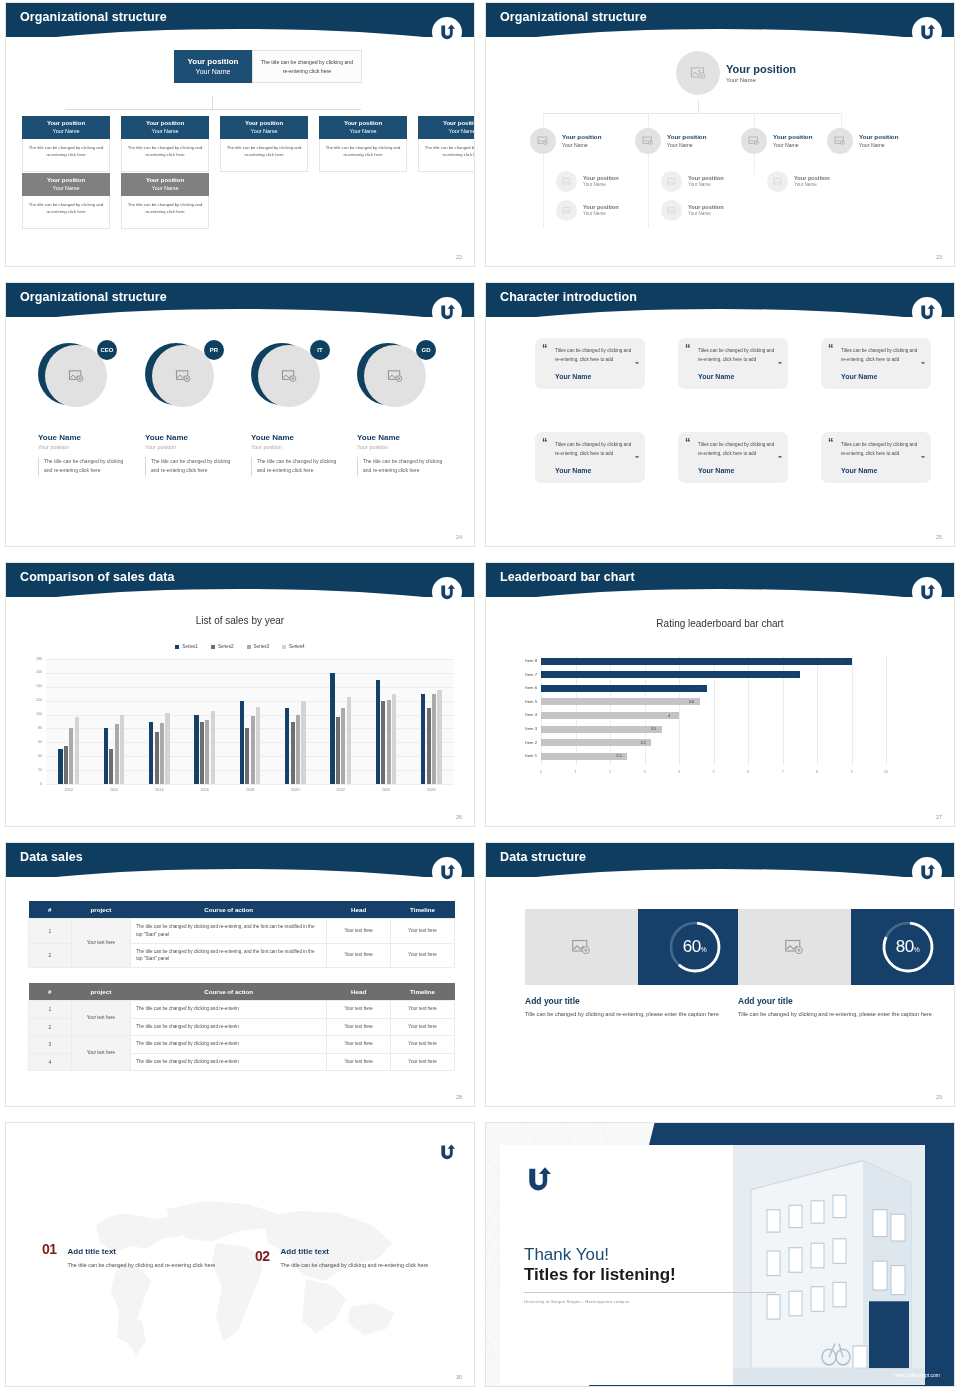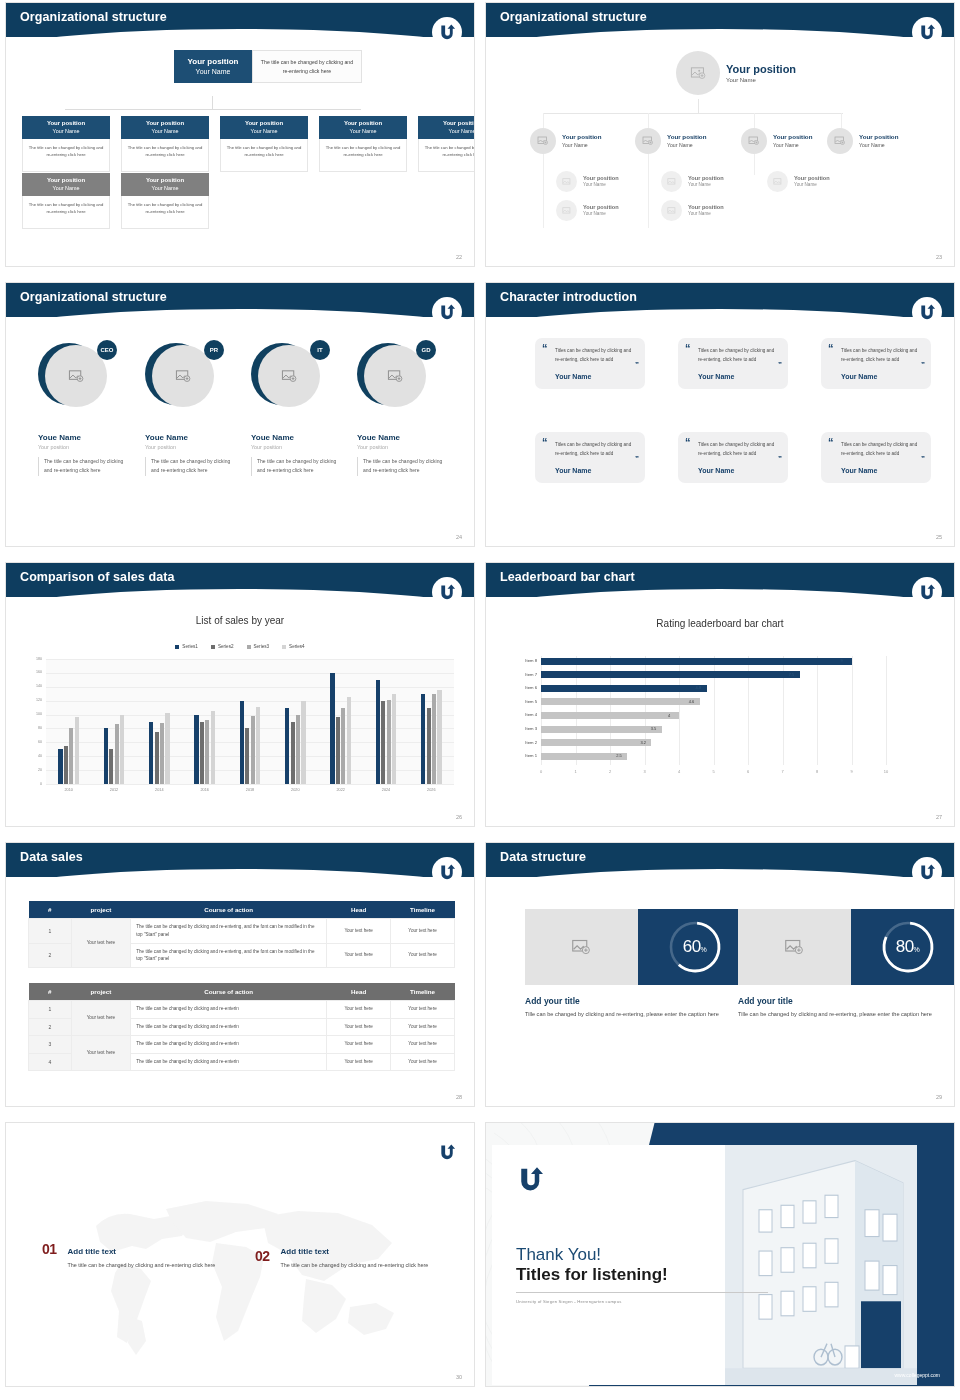--- a/index.html
+++ b/index.html
@@ -136,21 +136,21 @@
   .dc-title { font-size:8.5px; font-weight:bold; color:#11395c; }
   .dc-desc { font-size:5.6px; color:#4b4b4b; line-height:1.9; margin-top:3px;}
   
   .bignum { font-size:14px; font-weight:bold; color:#7f1d1d; letter-spacing:-.5px;}
   .mt { font-size:8px; font-weight:bold; color:#13395e; }
   .md { font-size:5.4px; color:#4d4d4d; line-height:2.1; margin-top:4px;}
   
   .ty { position:absolute; inset:0; background:#f7f8f8; overflow:hidden;}
   .ty-navy { position:absolute; inset:0; background:#16406a;
      clip-path: polygon(100% 0, 100% 100%, 22% 100%, 36% 0); }
-  .ty-card { position:absolute; left:6px; top:22px; width:425px; height:240px; background:#fff; overflow:hidden;}
+  .ty-card { position:absolute; left:14px; top:22px; width:425px; height:240px; background:#fff; overflow:hidden;}
   .ty-photo { position:absolute; right:0; top:0; width:192px; height:100%;
      background:linear-gradient(135deg,#c9d6e2 0%, #e9eef2 45%, #aabdd0 100%); }
   .ty-h1 { font-size:17px; color:#1b4a73; font-weight:normal; }
   .ty-h2 { font-size:17px; color:#1a1a1a; font-weight:bold; }
   .ty-rule { width:252px; height:1px; background:#c9c9c9; margin:7px 0 6px;}
   .ty-cap { font-size:4.2px; color:#8d8d8d; letter-spacing:.2px;}
   .ty-url { position:absolute; right:14px; bottom:8px; font-size:5px; color:#fff; }
 </style>
 </head>
 <body>

